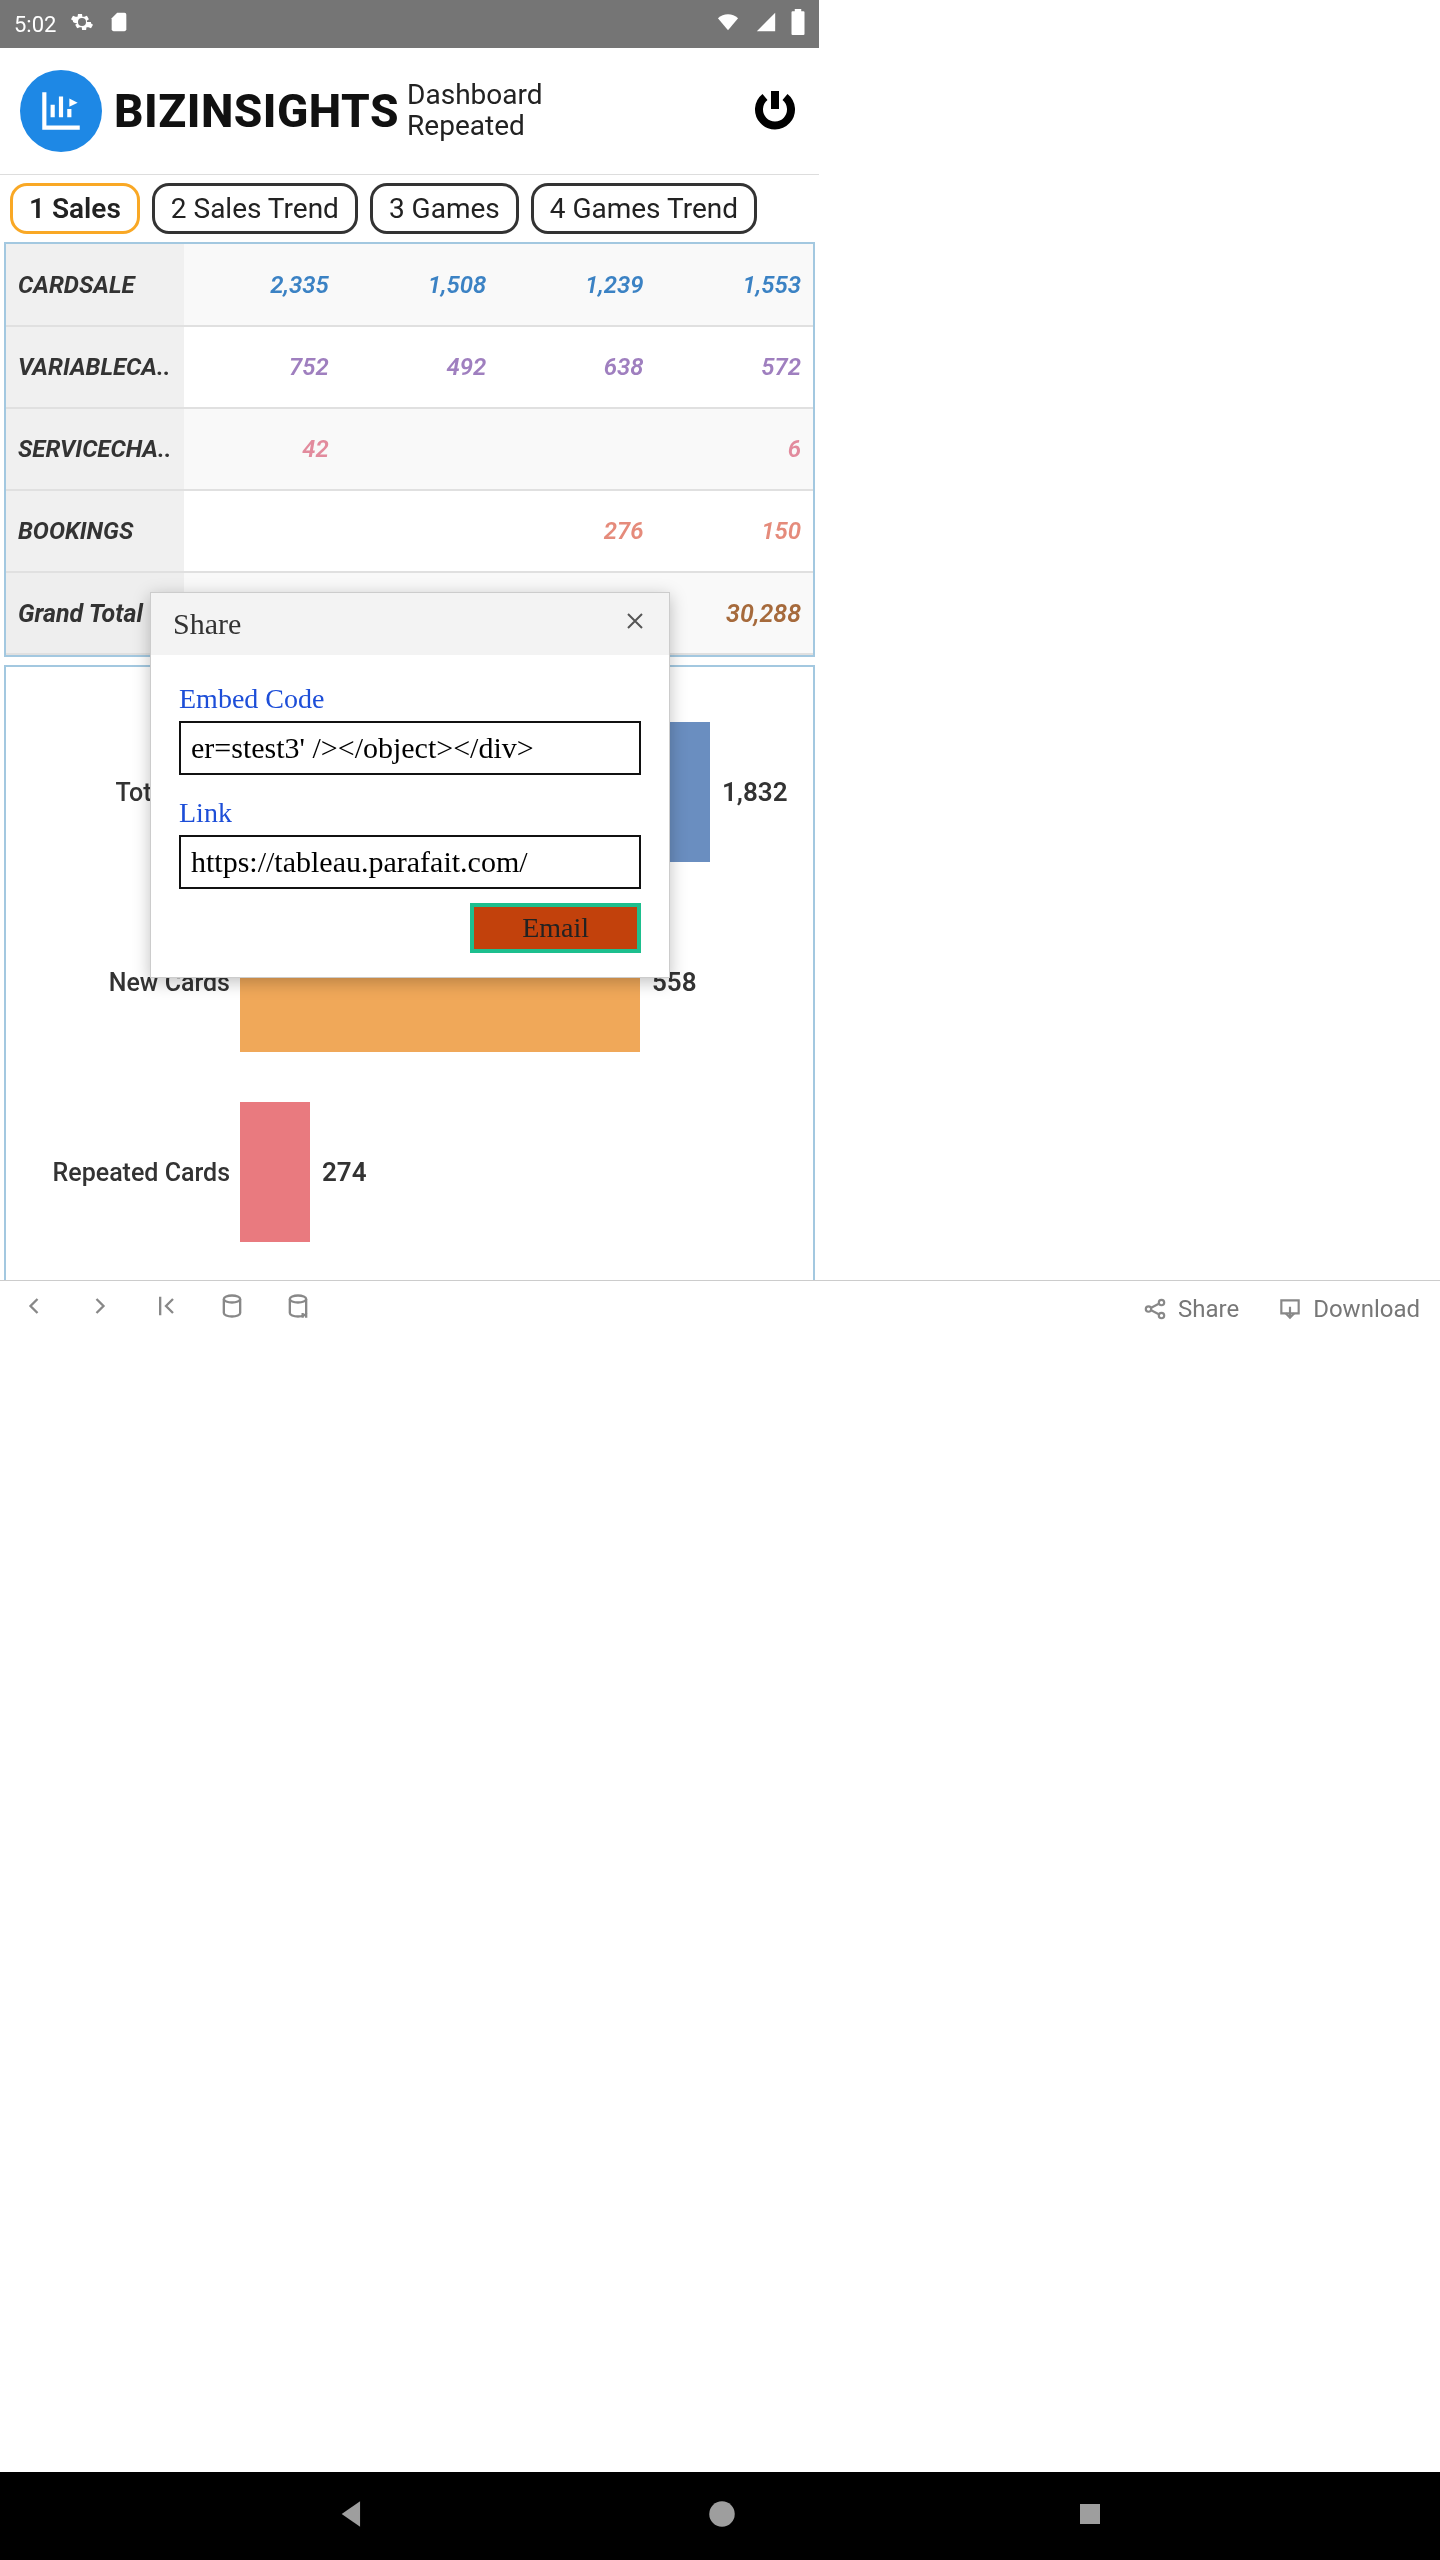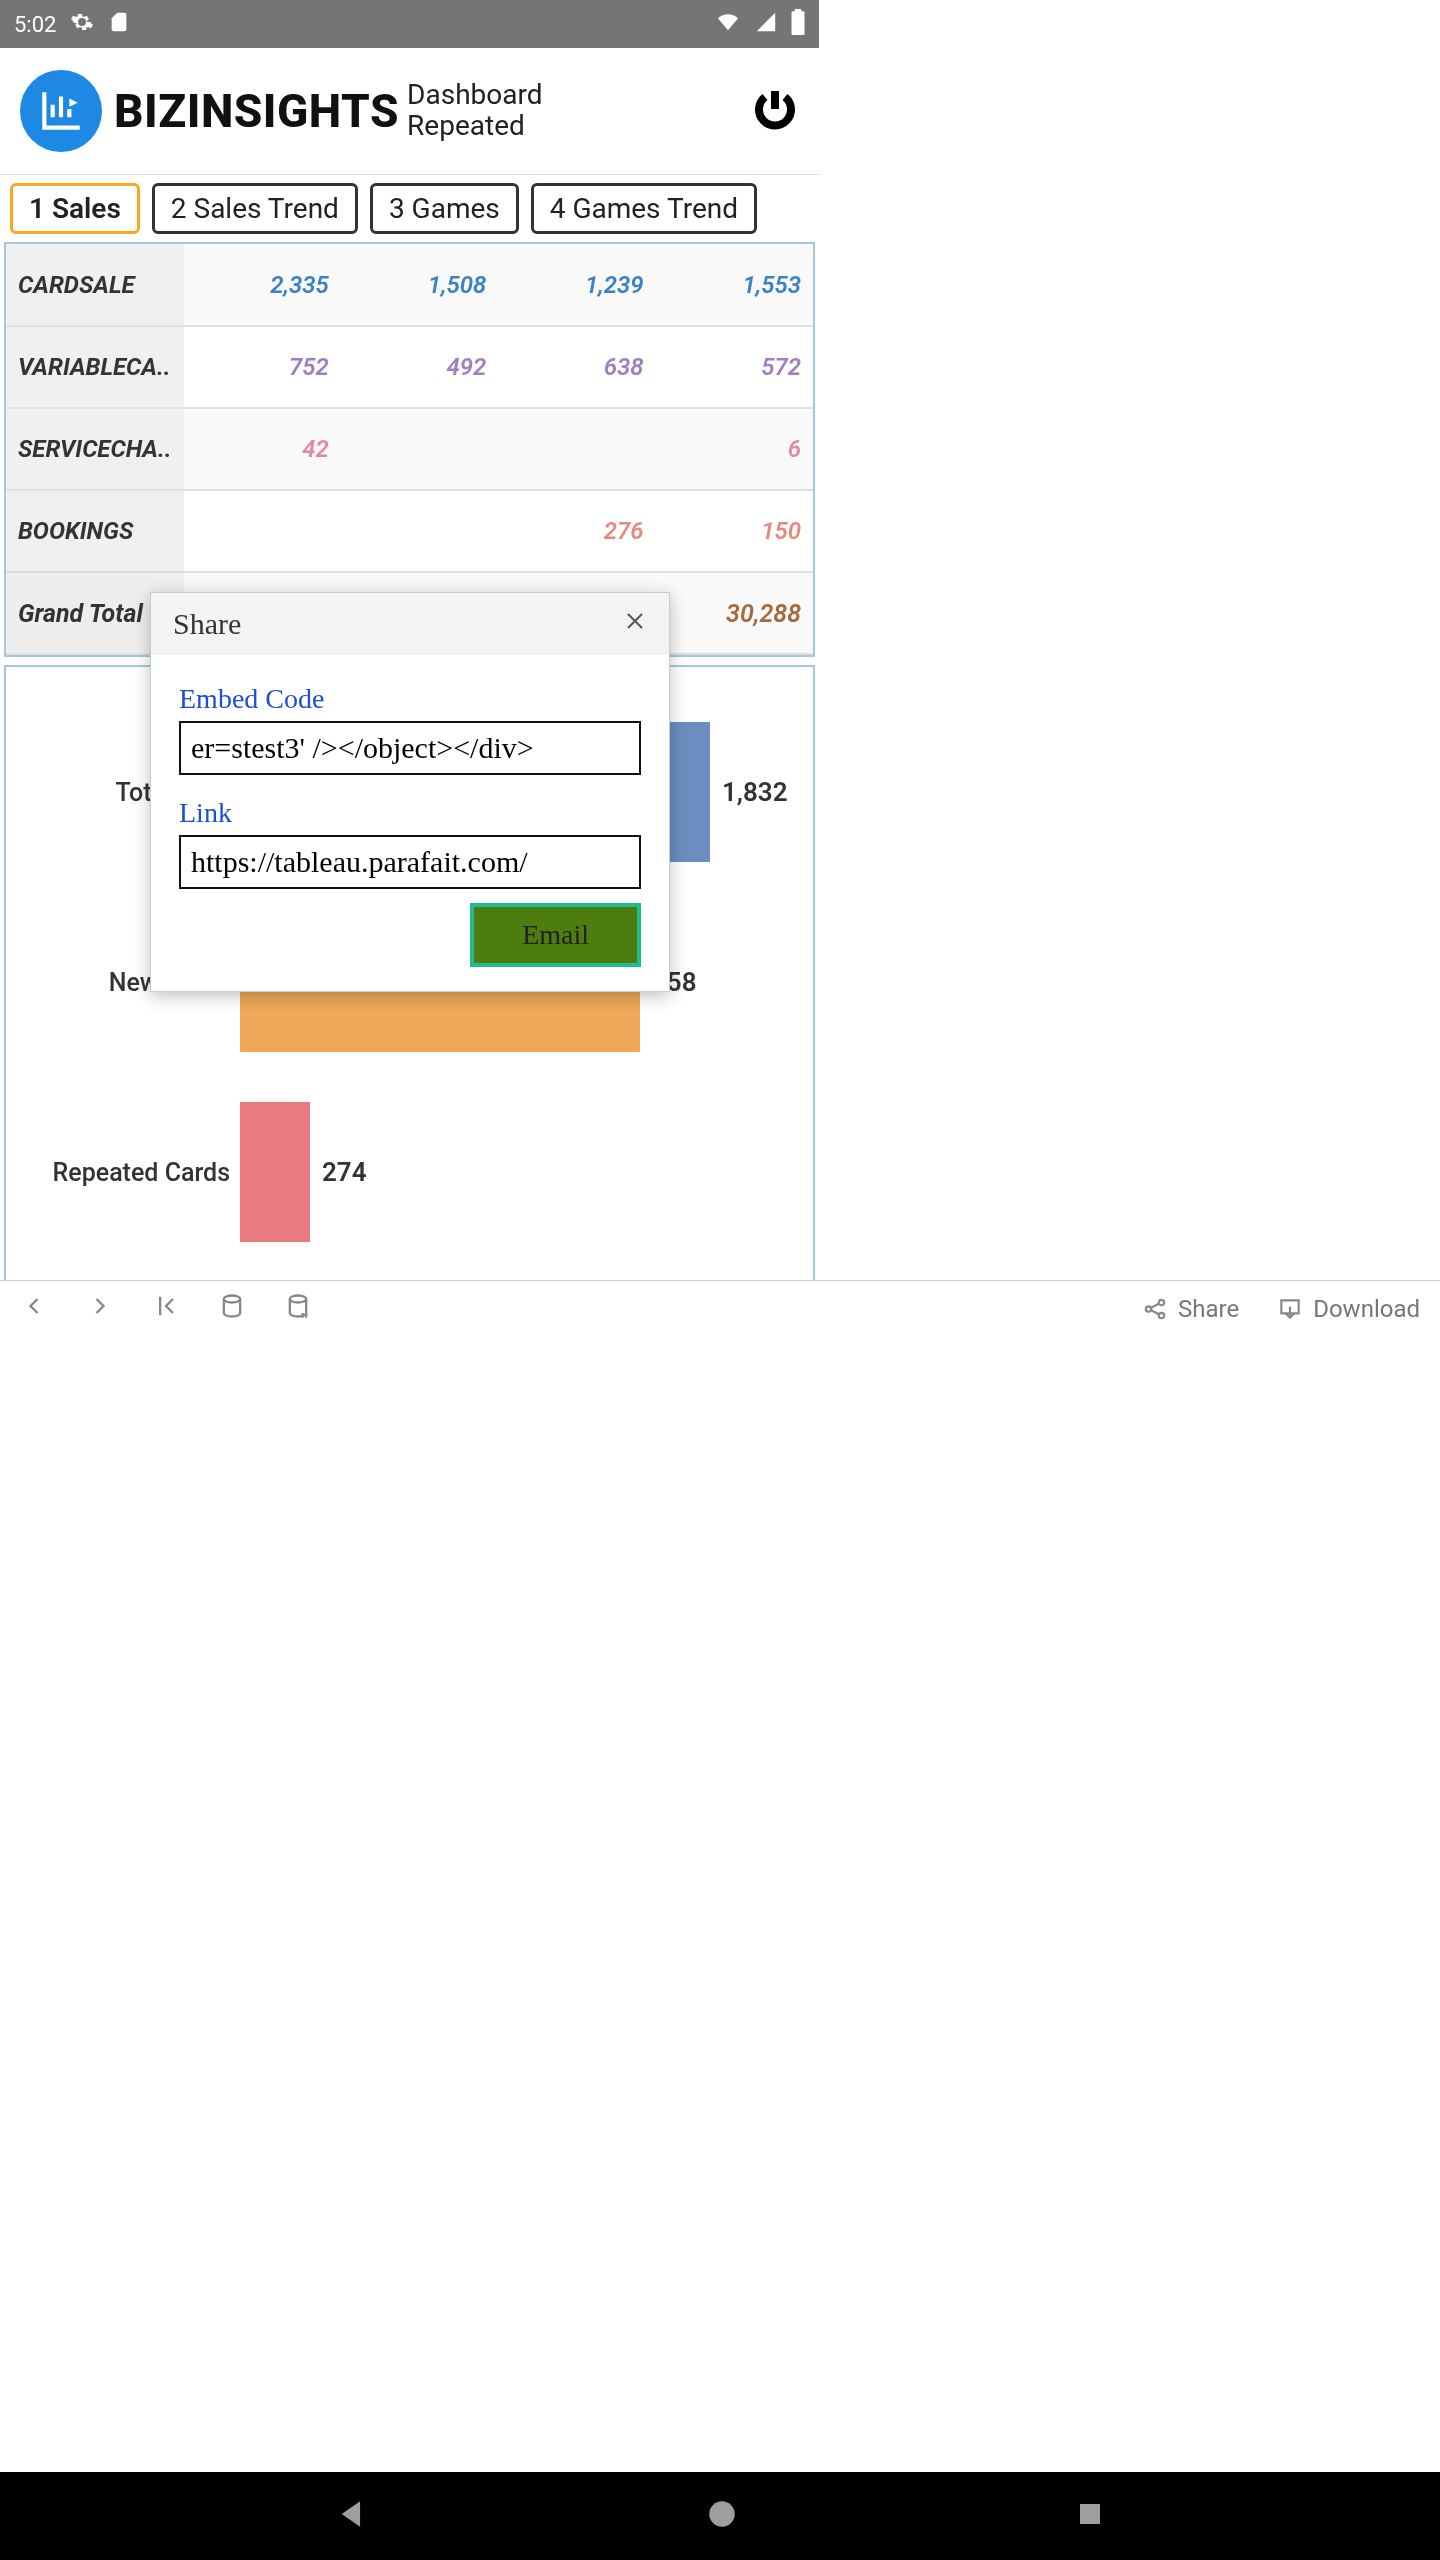--- a/index.html
+++ b/index.html
@@ -15,21 +15,21 @@
   .brand-logo { width: 82px; height: 82px; border-radius: 50%; background: #1e88e5; display: flex; align-items: center; justify-content: center; margin-right: 12px; }
   .brand-logo svg { fill: #fff; }
   .brand-text { display: flex; align-items: center; gap: 8px; }
   .brand-text .big { font-size: 46px; font-weight: 800; letter-spacing: 0.5px; color: #111; }
   .brand-text .sub { font-size: 28px; color: #222; line-height: 1.1; }
   .power { margin-left: auto; }
   .power svg { stroke: #000; fill: none; stroke-width: 4; }
 
   
   .tabs { display: flex; gap: 12px; padding: 8px 10px 4px; }
-  .tab { border: 3px solid #333; border-radius: 6px; padding: 6px 16px; font-size: 28px; color: #222; background:#fff; }
+  .tab { border: 3px solid #333; border-radius: 17px; padding: 6px 16px; font-size: 28px; color: #222; background:#fff; }
   .tab.active { border-color: #f9a825; color: #222; font-weight: 600; }
 
   
   .panel { border: 2px solid #a3c8e0; margin: 4px 4px 8px; background: #fff; }
   table.data { width: 100%; border-collapse: collapse; font-size: 24px; font-style: italic; }
   table.data th, table.data td { height: 82px; padding: 0 12px; text-align: right; border-bottom: 2px solid #e0e0e0; }
   table.data td.rowhdr, table.data th.rowhdr { text-align: left; font-weight: 700; background: #f0f0f0; color: #333; width: 160px; }
   table.data tbody tr:nth-child(odd) td.val { background: #f9f9f9; }
   table.data tbody tr:nth-child(even) td.val { background: #fff; }
   table.data td.val { font-weight: 600; }
@@ -64,21 +64,21 @@
   
   .modal-backdrop { position: absolute; left:0; top:0; right:0; bottom:0; pointer-events:none; }
   .modal { position: absolute; left: 150px; top: 592px; width: 520px; background: #fff; border: 1px solid #ccc; box-shadow: 0 4px 16px rgba(0,0,0,0.25); pointer-events:auto; }
   .modal .m-header { display: flex; align-items: center; justify-content: space-between; padding: 14px 22px; background: #f3f3f3; }
   .modal .m-header .title { font-size: 30px; color: #333; font-family: Georgia, 'Times New Roman', serif; }
   .modal .m-header .close { font-size: 26px; color: #555; cursor: pointer; }
   .modal .m-body { padding: 20px 28px 24px; }
   .modal .field-label { font-size: 28px; font-family: Liberation Serif, serif; color: #1d4ed8; margin-bottom: 6px; margin-top: 8px; }
   .modal .field-input { width: 100%; border: 2px solid #111; padding: 8px 10px; font-size: 30px; font-family: Georgia, serif; margin-bottom: 14px; }
   .modal .actions { display: flex; justify-content: flex-end; }
-  .modal .btn-email { border: 4px solid #1dbf8e; background: #4d7c0f; padding: 12px 48px; font-size: 28px; font-family: Georgia, serif; color: #222; }
+  .modal .btn-email { border: 4px solid #1dbf8e; background: #c2410c; padding: 5px 48px; font-size: 28px; font-family: Georgia, serif; color: #222; }
 
 </style>
 </head>
 <body>
 
 <div class="statusbar">
   <div class="left">
     <span>5:02</span>
     <span><svg width="24" height="24" viewBox="0 0 24 24">
           <path d="M12 8a4 4 0 1 0 0 8 4 4 0 0 0 0-8zm9 4a7 7 0 0 1-.1 1.2l2.1 1.6-2 3.4-2.5-1a7 7 0 0 1-2 .1l-.4 2.7h-4l-.4-2.7a7 7 0 0 1-2-.1l-2.5 1-2-3.4 2.1-1.6A7 7 0 0 1 3 12a7 7 0 0 1 .1-1.2L1 9.2l2-3.4 2.5 1a7 7 0 0 1 2-.1L8 4h4l.4 2.7a7 7 0 0 1 2 .1l2.5-1 2 3.4-2.1 1.6c.1.4.2.8.2 1.2z"></path>

